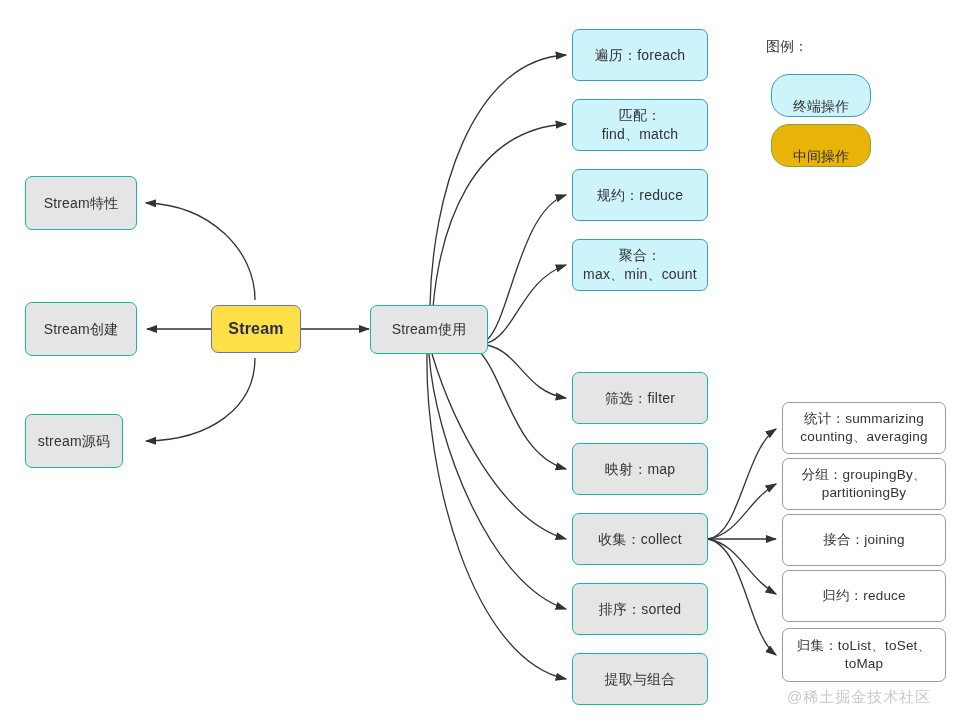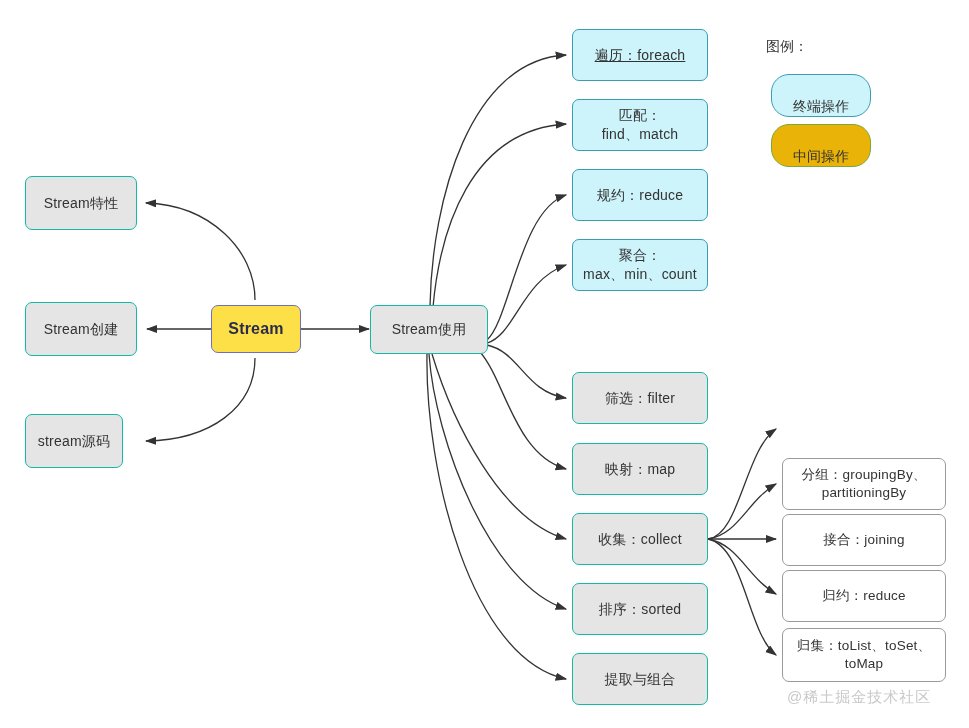--- a/index.html
+++ b/index.html
@@ -127,21 +127,21 @@
     <span>Stream创建</span>
   </div>
   <div class="node n-green" style="left:25px;top:414px;width:98px;height:54px;">
     <span>stream源码</span>
   </div>
 
   <div class="node n-green" style="left:370px;top:305px;width:118px;height:49px;">
     <span>Stream使用</span>
   </div>
 
-  <div class="node n-cyan" style="left:572px;top:29px;width:136px;height:52px;text-decoration:underline;">
+  <div class="node n-cyan" style="left:572px;top:29px;width:136px;height:52px;">
     <span>遍历：foreach</span>
   </div>
   <div class="node n-cyan" style="left:572px;top:99px;width:136px;height:52px;">
     <span>匹配：
 find、match</span>
   </div>
   <div class="node n-cyan" style="left:572px;top:169px;width:136px;height:52px;">
     <span>规约：reduce</span>
   </div>
   <div class="node n-green" style="left:572px;top:372px;width:136px;height:52px;">
@@ -158,20 +158,24 @@
   <div class="node n-green" style="left:572px;top:513px;width:136px;height:52px;">
     <span>收集：collect</span>
   </div>
   <div class="node n-green" style="left:572px;top:583px;width:136px;height:52px;">
     <span>排序：sorted</span>
   </div>
   <div class="node n-green" style="left:572px;top:653px;width:136px;height:52px;">
     <span>提取与组合</span>
   </div>
 
+  <div class="node n-plain" style="left:782px;top:402px;width:164px;height:52px;">
+    <span>统计：summarizing
+counting、averaging</span>
+  </div>
   <div class="node n-plain" style="left:782px;top:458px;width:164px;height:52px;">
     <span>分组：groupingBy、
 partitioningBy</span>
   </div>
   <div class="node n-plain" style="left:782px;top:514px;width:164px;height:52px;">
     <span>接合：joining</span>
   </div>
   <div class="node n-plain" style="left:782px;top:628px;width:164px;height:54px;">
     <span>归集：toList、toSet、
 toMap</span>

